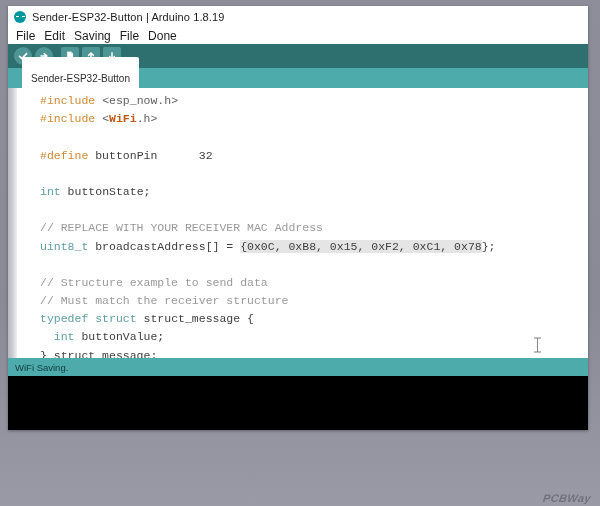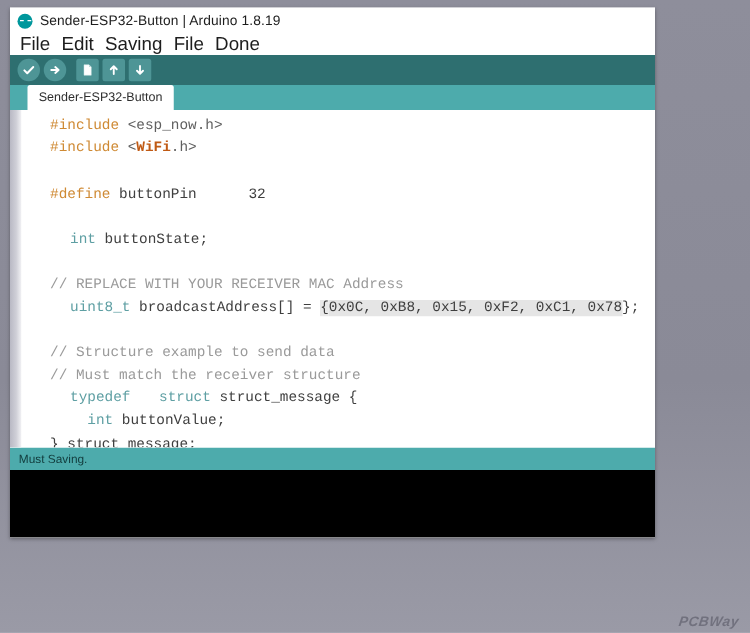--- a/index.html
+++ b/index.html
@@ -21,21 +21,21 @@
     left: 0; top: 0;
     width: 600px; height: 506px;
     background: linear-gradient(180deg,#8e8e9b 0%, #8a8a97 60%, #9a9aa6 100%);
   }
 
   
   #ide-window {
     position: absolute;
     left: 8px;
     top: 6px;
-    width: 516px;
+    width: 580px;
     height: 424px;
     background: #ffffff;
     box-shadow: 0 1px 3px rgba(0,0,0,.35);
     overflow: hidden;
     display: flex;
     flex-direction: column;
   }
 
   
   .titlebar {
@@ -72,21 +72,21 @@
   
   .menubar {
     height: 17px;
     background: #ffffff;
     display: flex;
     align-items: center;
     padding-left: 8px;
     flex: 0 0 auto;
   }
   .menu-item {
-    font-size: 15px;
+    font-size: 12px;
     color: #1d1d1d;
     margin-right: 9px;
     white-space: nowrap;
     cursor: default;
   }
 
   
   .toolbar {
     height: 24px;
     background: #2e6f70;
@@ -121,21 +121,21 @@
     background: #4dabac;
     display: flex;
     align-items: flex-end;
     padding-left: 14px;
     flex: 0 0 auto;
   }
   .tab {
     background: #ffffff;
     color: #2e2e2e;
     font-size: 10px;
-    padding: 4px 9px 3px 9px;
+    padding: 15px 9px 3px 9px;
     border-radius: 2px 2px 0 0;
     height: 13px;
     line-height: 13px;
     white-space: nowrap;
     cursor: pointer;
   }
 
   
   .editor-wrap {
     flex: 1 1 auto;
@@ -158,21 +158,21 @@
     padding: 4px 0 0 23px;
     white-space: pre;
     overflow: hidden;
   }
   .code .ln { height: 18.2px; }
 
   
   .t-pre   { color: #cf8a34; }          
   .t-lib   { color: #c05a14; font-weight: bold; }  
   .t-ang   { color: #5f5f5f; }
-  .t-kw    { color: #5e9fa3; margin-left: 16px; }          
+  .t-kw    { color: #5e9fa3; }          
   .t-cmt   { color: #9a9a9a; }
   .t-plain { color: #3f3f3f; }
   .hl      { background: #e5e5e5; }     
   .hl-edge { background: #e9e9e9; }
 
   
   .ibeam {
     position: absolute;
     left: 525px;
     top: 249px;
@@ -276,21 +276,21 @@
     <div class="editor-wrap">
       <div class="gutter"></div>
       <div class="code" id="code-body"><div class="ln"><span class="t-pre">#include </span><span class="t-ang">&lt;esp_now.h&gt;</span></div><div class="ln"><span class="t-pre">#include </span><span class="t-ang">&lt;</span><span class="t-lib">WiFi</span><span class="t-ang">.h&gt;</span></div><div class="ln">&nbsp;</div><div class="ln"><span class="t-pre">#define </span><span class="t-plain">buttonPin      32</span></div><div class="ln">&nbsp;</div><div class="ln"><span class="t-kw">int</span><span class="t-plain"> buttonState;</span></div><div class="ln">&nbsp;</div><div class="ln"><span class="t-cmt">// REPLACE WITH YOUR RECEIVER MAC Address</span></div><div class="ln"><span class="t-kw">uint8_t</span><span class="t-plain"> broadcastAddress[] = </span><span class="hl-edge">{</span><span class="hl">0x0C, 0xB8, 0x15, 0xF2, 0xC1, 0x78</span><span class="t-plain">};</span></div><div class="ln">&nbsp;</div><div class="ln"><span class="t-cmt">// Structure example to send data</span></div><div class="ln"><span class="t-cmt">// Must match the receiver structure</span></div><div class="ln"><span class="t-kw">typedef</span><span class="t-plain"> </span><span class="t-kw">struct</span><span class="t-plain"> struct_message {</span></div><div class="ln"><span class="t-plain">  </span><span class="t-kw">int</span><span class="t-plain"> buttonValue;</span></div><div class="ln"><span class="t-plain">} struct_message;</span></div></div>
       <svg class="ibeam" viewBox="0 0 9 16">
         <path d="M1 1 H8 M4.5 1 V15 M1 15 H8" stroke="#f2f2f2" stroke-width="1.6" fill="none"></path>
         <path d="M1 1 H8 M4.5 1 V15 M1 15 H8" stroke="#5a5a5a" stroke-width=".7" fill="none"></path>
       </svg>
     </div>
 
     <div class="statusbar">
-      <div class="status-text">Must Saving.</div>
+      <div class="status-text">WiFi Saving.</div>
     </div>
 
     <div class="console"></div>
 
   </div>
 
   <div class="watermark">PCBWay</div>
 
 </div>
 

